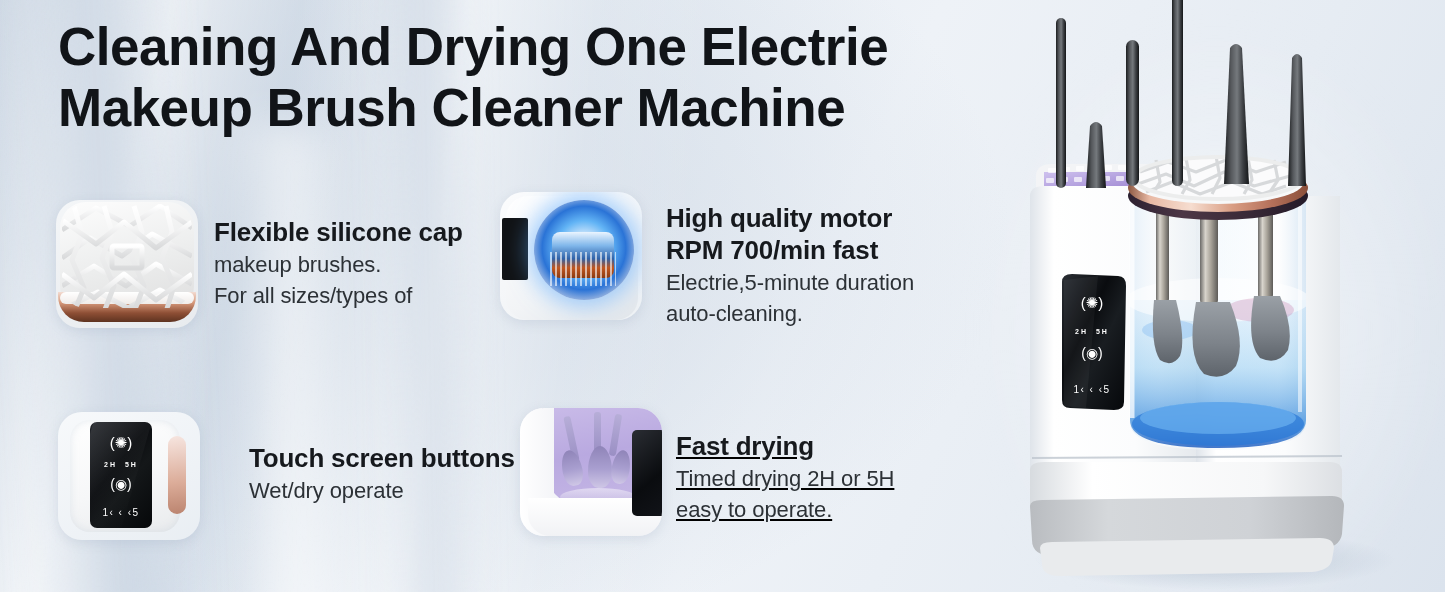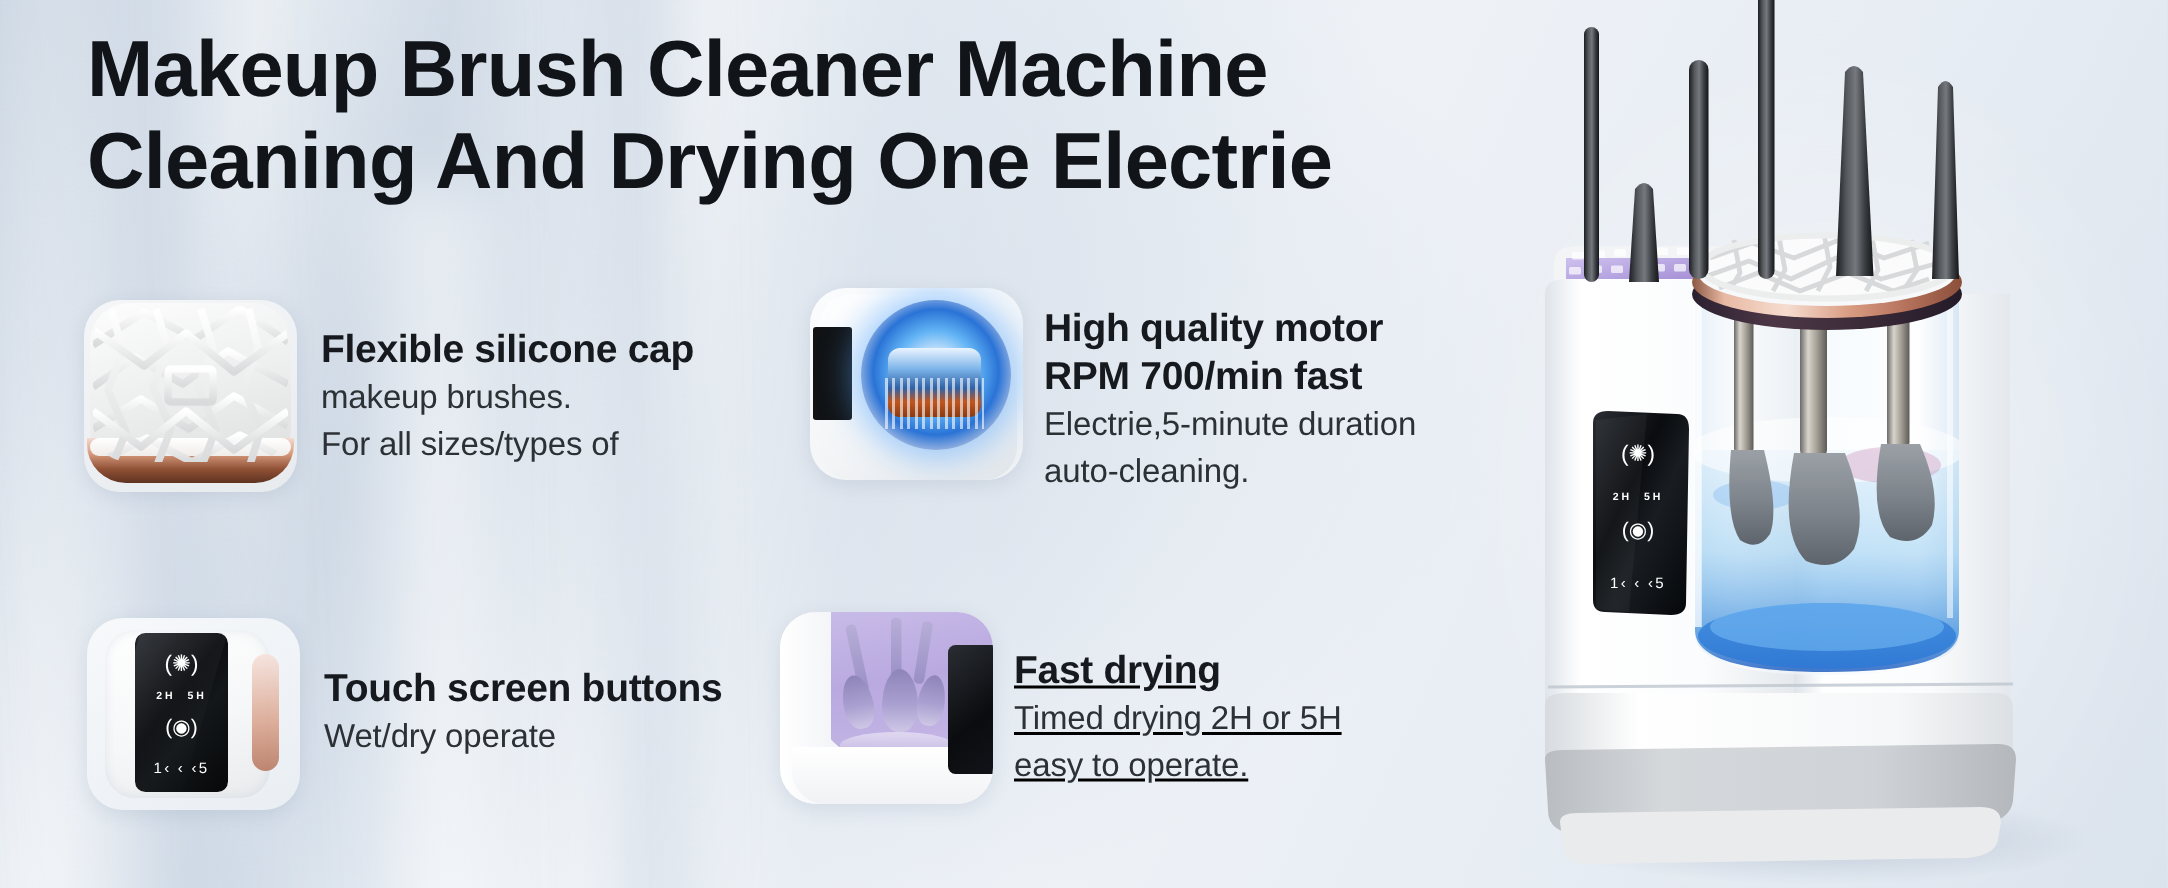--- a/index.html
+++ b/index.html
@@ -84,21 +84,21 @@
 
   
   .feature {
     position: absolute;
     display: flex;
     align-items: flex-start;
     z-index: 6;
     justify-content: center;
   }
   .feat-1 { left: 56px;  top: 200px; }
-  .feat-2 { left: 540px; top: 192px; }
+  .feat-2 { left: 500px; top: 192px; gap: 10px; }
   .feat-3 { left: 58px;  top: 412px; }
   .feat-4 { left: 520px; top: 408px; }
 
   .thumb {
     position: relative;
     width: 142px;
     height: 128px;
     border-radius: 24px;
     overflow: hidden;
     flex: 0 0 auto;
@@ -116,21 +116,21 @@
   }
   .feat-sub {
     font-size: 22px;
     color: #2c3136;
     line-height: 28px;
     white-space: nowrap;
     margin-top: 3px;
     letter-spacing: -0.1px;
   }
   .feat-2 .feat-text, .feat-4 .feat-text { padding-left: 14px; padding-top: 10px; }
-  .feat-3 .feat-text { padding-top: 30px; }
+  .feat-3 .feat-text { padding-top: 30px; margin-left: 33px; }
   .feat-4 .feat-text { padding-top: 22px; text-decoration: underline; }
 
   
   .cap-thumb { background: linear-gradient(160deg,#f4f6f8 0%, #e8ebee 100%); }
   .cap-body {
     position: absolute; left: 4px; top: 2px; right: 4px; bottom: 16px;
     border-radius: 26px;
     background: linear-gradient(165deg,#fdfdfd 0%,#eceded 55%,#dedede 100%);
   }
   .cap-rim {
@@ -286,22 +286,22 @@
 
 <div id="banner">
 
   <div class="swoosh sw1"></div>
   <div class="swoosh sw2"></div>
   <div class="swoosh sw5"></div>
   <div class="swoosh sw3"></div>
   <div class="swoosh sw4"></div>
 
   <div id="headline">
+    <div class="hl-line">Cleaning And Drying One Electrie</div>
     <div class="hl-line">Makeup Brush Cleaner Machine</div>
-    <div class="hl-line">Cleaning And Drying One Electrie</div>
   </div>
 
   <div class="feature feat-1">
     <div class="thumb cap-thumb">
       <div class="cap-body"></div>
       <div class="cap-rim"></div>
       <div class="cap-rim2"></div>
       <svg class="cap-lattice" viewBox="0 0 142 128">
         <defs>
           <clipPath id="capclip">

